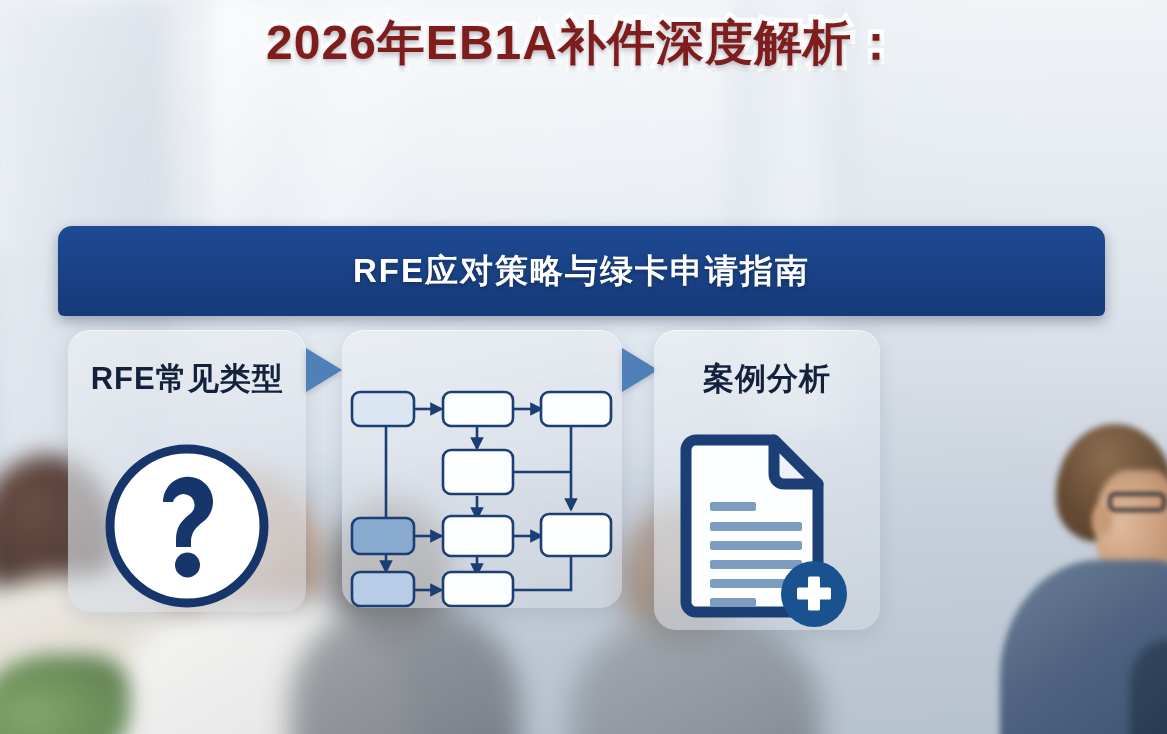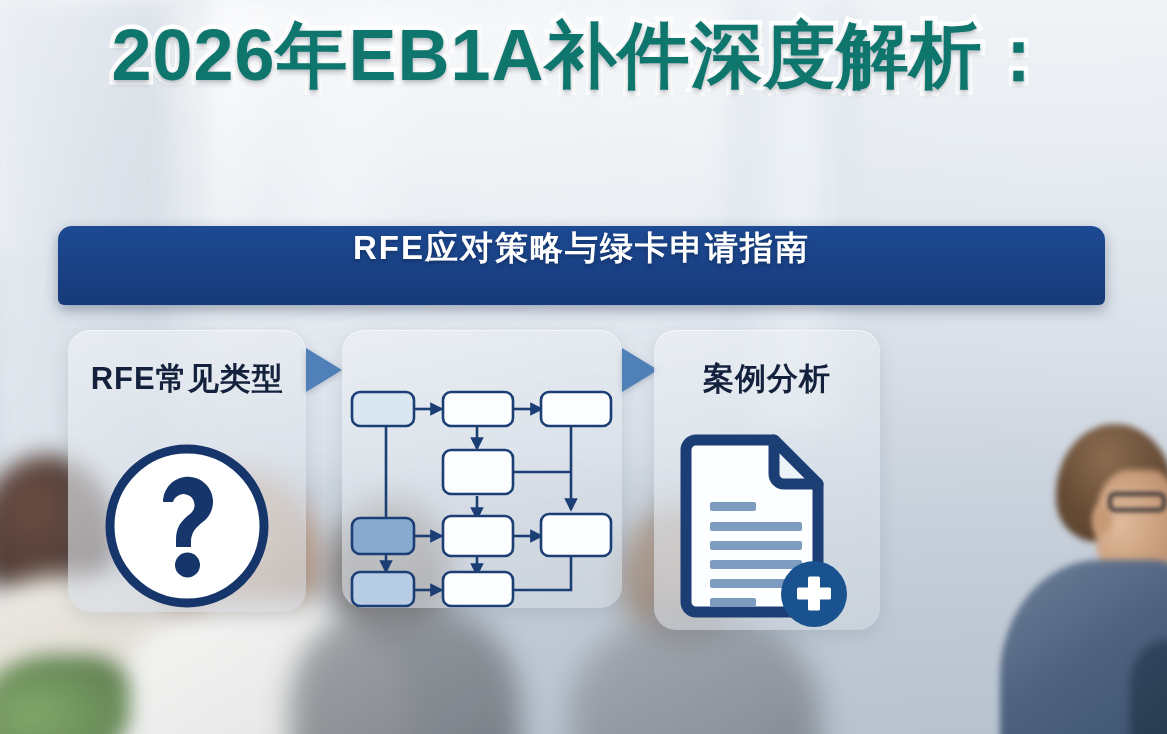--- a/index.html
+++ b/index.html
@@ -155,45 +155,45 @@
     position:absolute; left:0; top:18px; width:1167px;
     text-align:center;
   }
   .title-line {
     font-weight:bold;
     letter-spacing:1px;
     white-space:nowrap;
     line-height:1.05;
   }
   .title-line1 {
-    font-size:72px;
-    color:#0f766e;
+    font-size:48px;
+    color:#7f1d1d;
     -webkit-text-stroke:9px #ffffff;
     paint-order:stroke fill;
     text-shadow:
       0 3px 5px rgba(60,70,90,.40);
     margin-bottom:12px;
   }
   .title-line2 {
     font-size:53px;
     color:#ffffff;
     -webkit-text-stroke:9px #1a2547;
     paint-order:stroke fill;
     text-shadow:
       3px 4px 6px rgba(30,40,60,.45);
   }
 
   
   .header-bar {
     position:absolute; left:58px; top:226px;
-    width:1047px; height:79px;
+    width:1047px; height:90px;
     background:linear-gradient(180deg,#1d4a93 0%,#1a4287 48%,#173a78 100%);
     border-radius:14px 14px 6px 6px;
     box-shadow:0 5px 14px rgba(20,35,70,.35);
-    display:flex; align-items:flex-start; justify-content:center;
+    display:flex; align-items:center; justify-content:center;
   }
   .header-title {
     color:#ffffff;
     font-size:33px;
     font-weight:bold;
     letter-spacing:2px;
     white-space:nowrap;
     text-shadow:0 2px 4px rgba(0,0,0,.28);
   }
 

